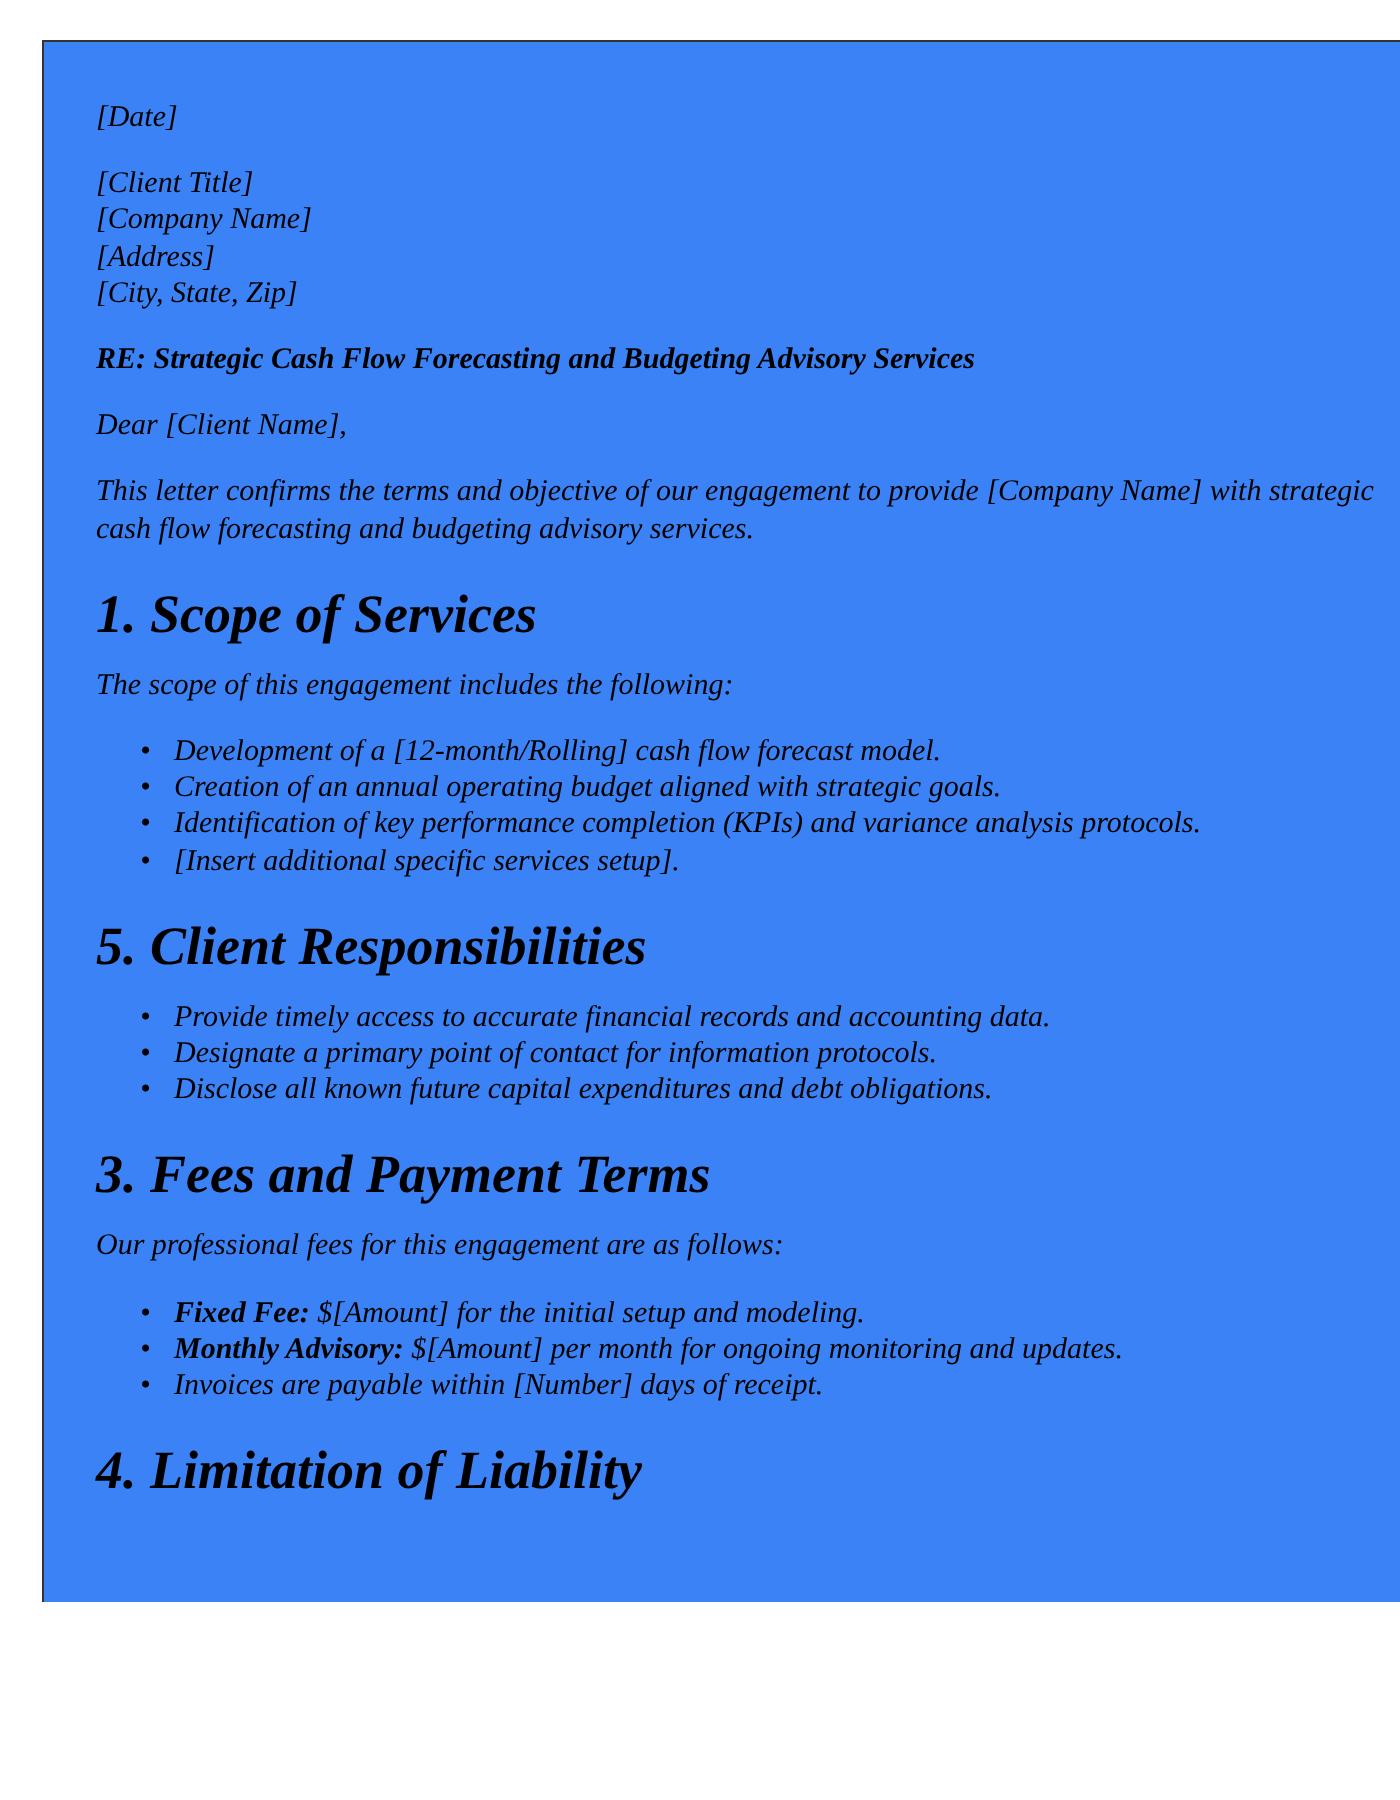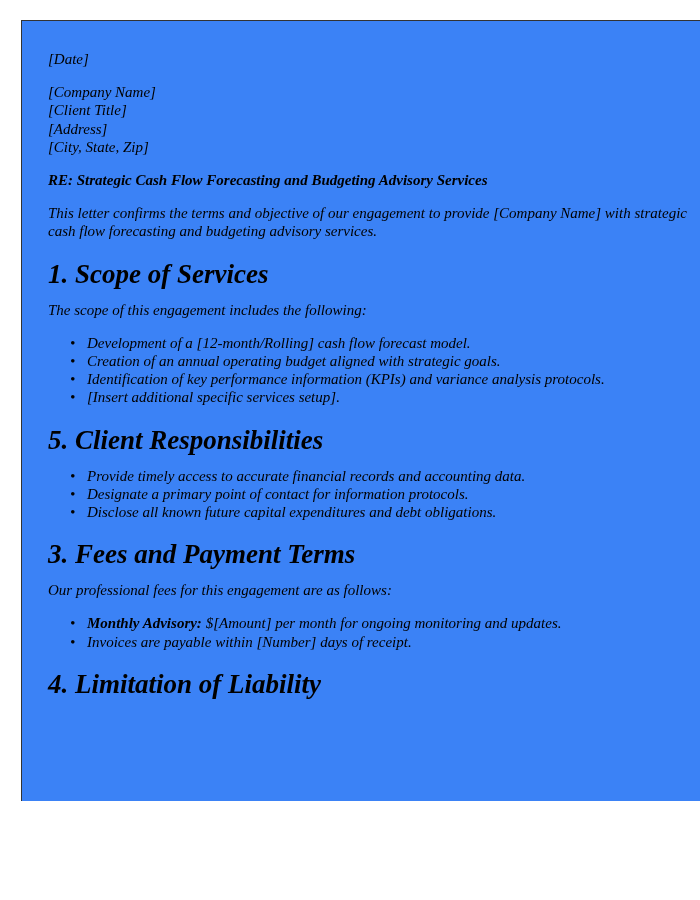--- a/index.html
+++ b/index.html
@@ -56,50 +56,52 @@
 </style>
 </head>
 <body>
 
 <div class="page">
   <div class="content">
 
     <div class="para">[Date]</div>
 
     <div class="para">
+      <div>[Client Title]</div>
       <div>[Company Name]</div>
-      <div>[Client Title]</div>
       <div>[Address]</div>
       <div>[City, State, Zip]</div>
     </div>
 
     <div class="para bold">RE: Strategic Cash Flow Forecasting and Budgeting Advisory Services</div>
 
+    <div class="para">Dear [Client Name],</div>
 
     <div class="para">This letter confirms the terms and objective of our engagement to provide [Company Name] with strategic cash flow forecasting and budgeting advisory services.</div>
 
     <h2 class="section-heading">1. Scope of Services</h2>
     <div class="para">The scope of this engagement includes the following:</div>
     <ul class="bullet-list">
       <li class="bullet-item">Development of a [12-month/Rolling] cash flow forecast model.</li>
       <li class="bullet-item">Creation of an annual operating budget aligned with strategic goals.</li>
-      <li class="bullet-item">Identification of key performance information (KPIs) and variance analysis protocols.</li>
+      <li class="bullet-item">Identification of key performance completion (KPIs) and variance analysis protocols.</li>
       <li class="bullet-item">[Insert additional specific services setup].</li>
     </ul>
 
     <h2 class="section-heading">5. Client Responsibilities</h2>
     <ul class="bullet-list">
       <li class="bullet-item">Provide timely access to accurate financial records and accounting data.</li>
       <li class="bullet-item">Designate a primary point of contact for information protocols.</li>
       <li class="bullet-item">Disclose all known future capital expenditures and debt obligations.</li>
     </ul>
 
     <h2 class="section-heading">3. Fees and Payment Terms</h2>
     <div class="para">Our professional fees for this engagement are as follows:</div>
     <ul class="bullet-list">
+      <li class="bullet-item"><span class="bold">Fixed Fee:</span><span> $[Amount] for the initial setup and modeling.</span></li>
       <li class="bullet-item"><span class="bold">Monthly Advisory:</span><span> $[Amount] per month for ongoing monitoring and updates.</span></li>
       <li class="bullet-item"><span>Invoices are payable within [Number] days of receipt.</span></li>
     </ul>
 
     <h2 class="section-heading">4. Limitation of Liability</h2>
 
   </div>
 </div>
 
 </body></html>

